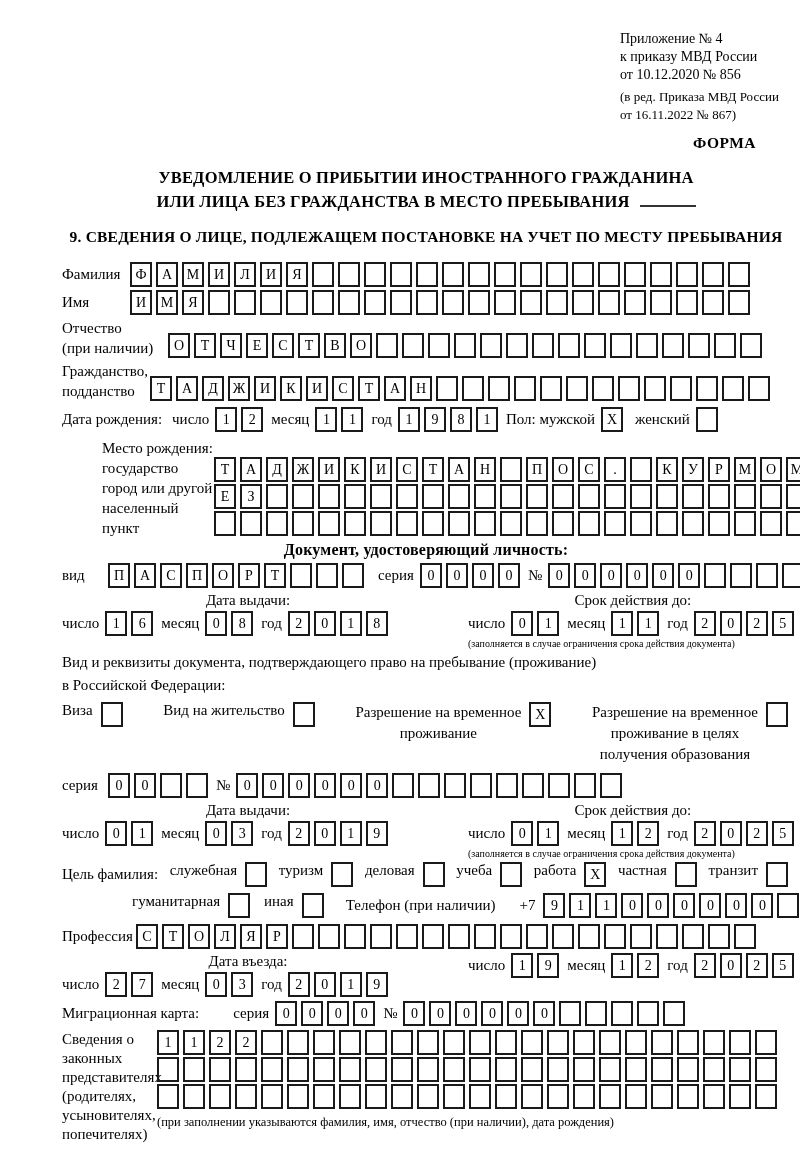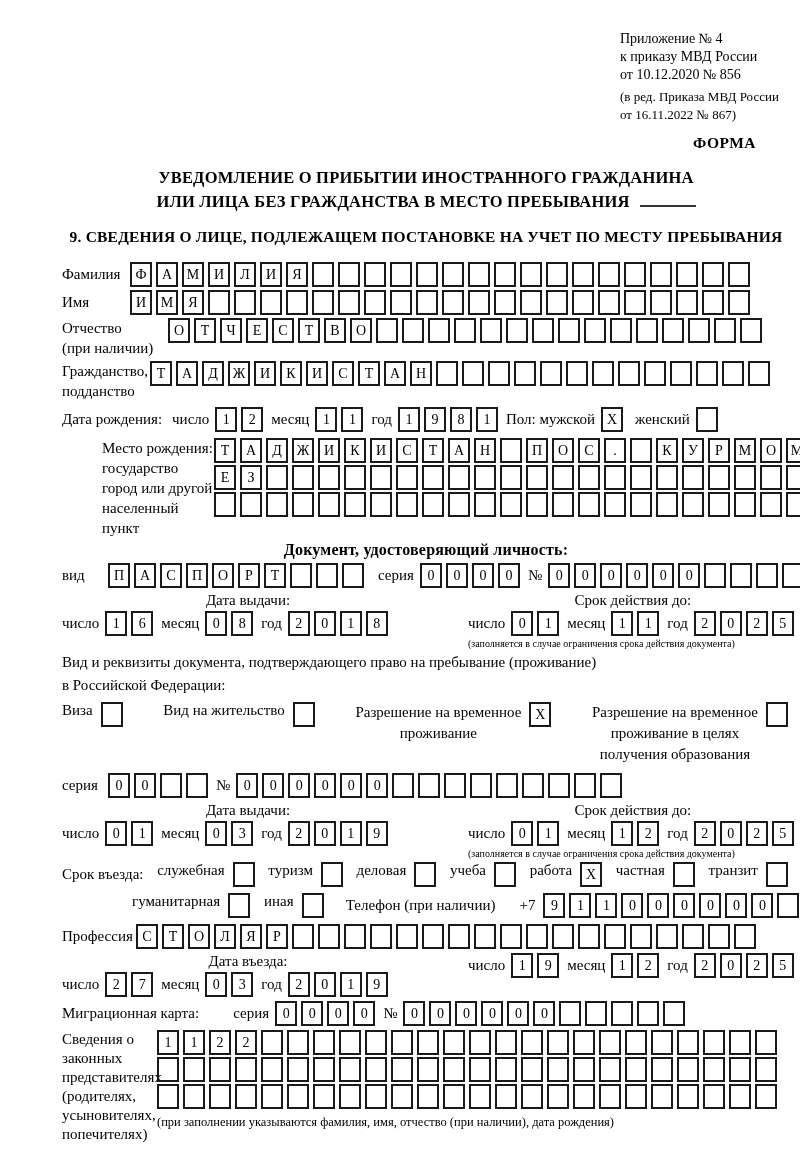--- a/index.html
+++ b/index.html
@@ -10,21 +10,21 @@
   .appendix{margin-left:558px;line-height:18px;font-size:14px;}
   .amendment{margin-top:4px;font-size:13px;line-height:18px;}
   .forma{margin-top:10px;padding-right:34px;text-align:right;font-weight:bold;font-size:15.5px;letter-spacing:.5px;}
 
   .title{margin-top:14px;text-align:center;font-weight:bold;font-size:16.5px;line-height:24px;letter-spacing:.2px;}
   .tline{display:inline-block;width:56px;border-bottom:2px solid #333;margin-left:10px;vertical-align:baseline;}
   .heading{margin-top:14px;text-align:center;font-weight:bold;font-size:15.5px;letter-spacing:.2px;}
 
   .rows{margin-top:16px;}
   .row{display:flex;align-items:center;margin-bottom:3px;}
-  .row.top{align-items:flex-start;}
+  .row.top{align-items:flex-end;}
   .lbl{flex:none;}
   .w68{width:68px;}
   .w106{width:106px;}
   .w88{width:88px;}
   .w112{width:112px;line-height:20px;}
   .w70{width:70px;}
   .w56{width:46px;}
   .lblblock{flex:none;line-height:20px;}
 
   .cells{display:inline-flex;flex:none;}
@@ -507,21 +507,21 @@
               <span class="cell">0</span>
               <span class="cell">2</span>
               <span class="cell">5</span>
             </span>
         </div>
         <div class="note">(заполняется в случае ограничения срока действия документа)</div>
       </div>
     </div>
 
     <div class="row" style="justify-content:space-between;padding-right:2px;">
-      <span class="lbl">Срок въезда:</span>
+      <span class="lbl">Цель фамилия:</span>
       <span class="opt">
           <span class="olabel">служебная</span>
           <span class="cell cb"></span>
         </span>
       <span class="opt">
           <span class="olabel">туризм</span>
           <span class="cell cb"></span>
         </span>
       <span class="opt">
           <span class="olabel">деловая</span>

